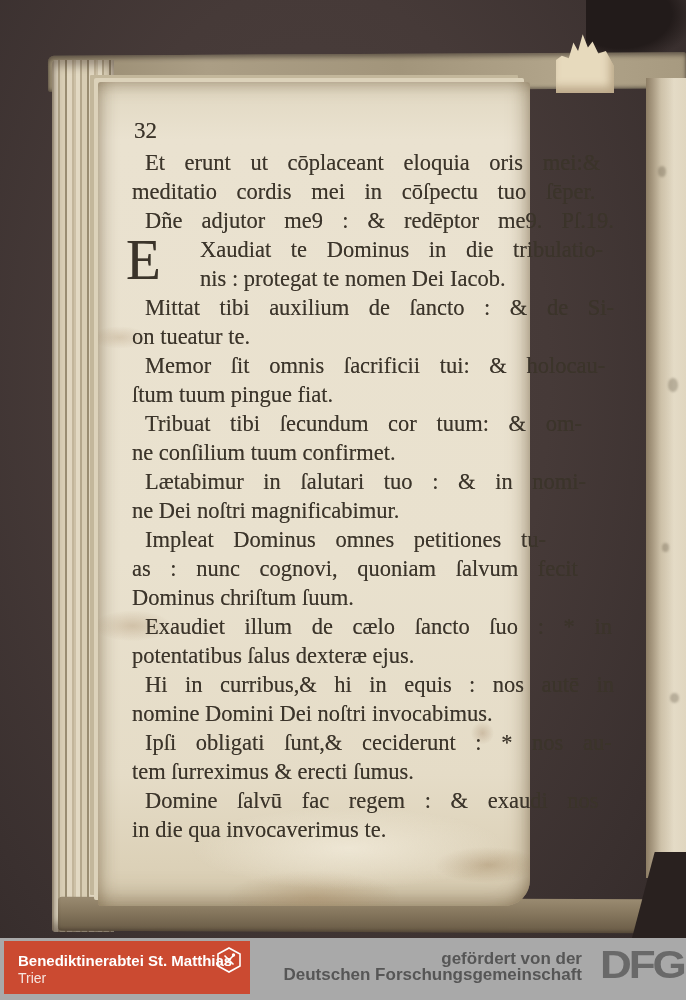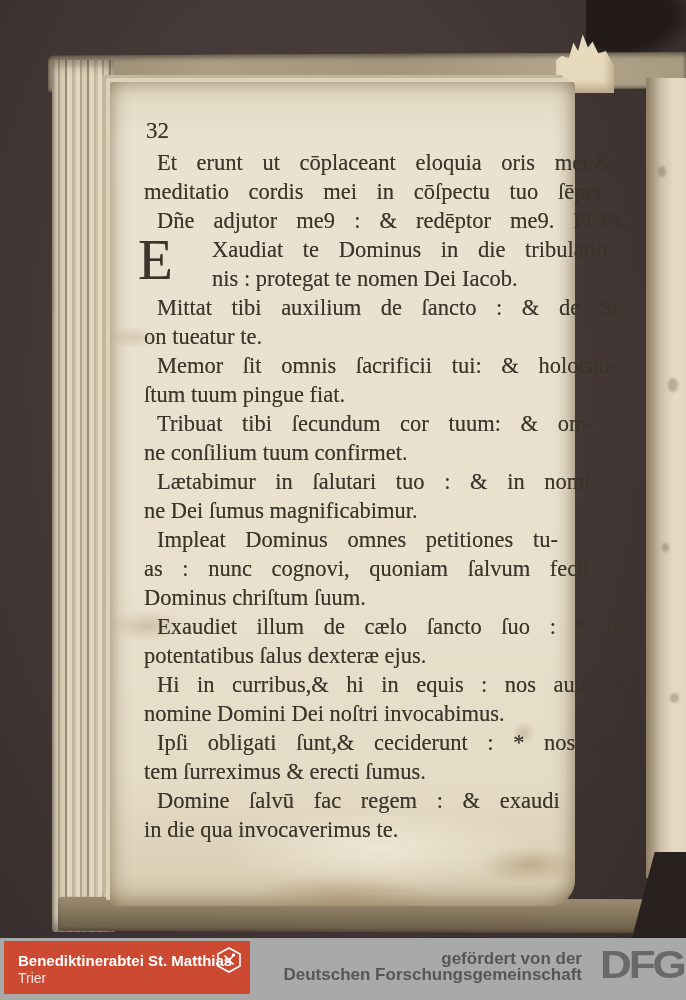--- a/index.html
+++ b/index.html
@@ -33,21 +33,21 @@
       border-radius:4px;transform:rotate(0.25deg);
       box-shadow:0 -2px 3px rgba(40,30,25,.3) inset;}
   
   .corner-wedge{position:absolute;left:632px;top:852px;width:54px;height:86px;background:#29211f;
       clip-path:polygon(42% 0,100% 0,100% 100%,0 100%);}
   
   .torn-tab{position:absolute;left:556px;top:33px;width:58px;height:60px;background:#e7dabd;
       clip-path:polygon(0 45%,10% 38%,22% 42%,30% 16%,38% 30%,46% 2%,55% 24%,63% 14%,73% 34%,86% 30%,100% 55%,100% 100%,0 100%);
       box-shadow:inset -4px -6px 8px rgba(130,105,70,.45);}
   
-  .main-page{position:absolute;left:110px;top:82px;width:465px;height:824px;
+  .main-page{position:absolute;left:98px;top:82px;width:432px;height:824px;
       background:linear-gradient(180deg,#e0d7c1 0,#eae2d0 7%,#e9e1ce 58%,#e5dcc7 84%,#d8ccb1 100%);
       border-radius:3px 3px 26px 3px;
       box-shadow:-5px -5px 0 -1px #dcd2ba, -10px -9px 0 -2px #c3b79b,
                  inset 12px 0 18px -10px rgba(110,90,60,.45),
                  inset -14px 0 20px -12px rgba(110,90,60,.55),
                  inset 0 14px 18px -12px rgba(110,90,60,.4),
                  inset 0 -18px 24px -12px rgba(110,90,60,.55);font-family:Liberation Serif, serif;}
   .page-stains{position:absolute;left:0;top:0;width:100%;height:100%;border-radius:inherit;pointer-events:none;
       background:
         radial-gradient(ellipse 210px 55px at 58% 93%, rgba(240,233,216,.85), rgba(240,233,216,0) 75%),
@@ -113,21 +113,21 @@
         <div class="line ind j"><span style="word-spacing: 13.4397px;">Dñe adjutor me9 : &amp; redēptor me9. Pſ.19.</span></div>
         <div class="line dc j"><span style="word-spacing: 14px;">Xaudiat te Dominus in die tribulatio-</span></div>
         <div class="line dc"><span>nis : protegat te nomen Dei Iacob.</span></div>
         <div class="line ind j"><span style="word-spacing: 13.9434px;">Mittat tibi auxilium de ſancto : &amp; de Si-</span></div>
         <div class="line"><span>on tueatur te.</span></div>
         <div class="line ind j"><span style="word-spacing: 14px;">Memor ſit omnis ſacrificii tui: &amp; holocau-</span></div>
         <div class="line"><span>ſtum tuum pingue fiat.</span></div>
         <div class="line ind j"><span style="word-spacing: 14px;">Tribuat tibi ſecundum cor tuum: &amp; om-</span></div>
         <div class="line"><span>ne conſilium tuum confirmet.</span></div>
         <div class="line ind j"><span style="word-spacing: 14px;">Lætabimur in ſalutari tuo : &amp; in nomi-</span></div>
-        <div class="line"><span>ne Dei ſumus magnificabimur.</span></div>
+        <div class="line"><span>ne Dei noſtri magnificabimur.</span></div>
         <div class="line ind j"><span style="word-spacing: 14px;">Impleat Dominus omnes petitiones tu-</span></div>
         <div class="line j"><span style="word-spacing: 14px;">as : nunc cognovi, quoniam ſalvum fecit</span></div>
         <div class="line"><span>Dominus chriſtum ſuum.</span></div>
         <div class="line ind j"><span style="word-spacing: 14px;">Exaudiet illum de cælo ſancto ſuo : * in</span></div>
         <div class="line"><span>potentatibus ſalus dexteræ ejus.</span></div>
         <div class="line ind j"><span style="word-spacing: 11.8368px;">Hi in curribus,&amp; hi in equis : nos autē in</span></div>
         <div class="line"><span>nomine Domini Dei noſtri invocabimus.</span></div>
         <div class="line ind j"><span style="word-spacing: 14px;">Ipſi obligati ſunt,&amp; ceciderunt : * nos au-</span></div>
         <div class="line"><span>tem ſurreximus &amp; erecti ſumus.</span></div>
         <div class="line ind j"><span style="word-spacing: 14px;">Domine ſalvū fac regem : &amp; exaudi nos</span></div>

